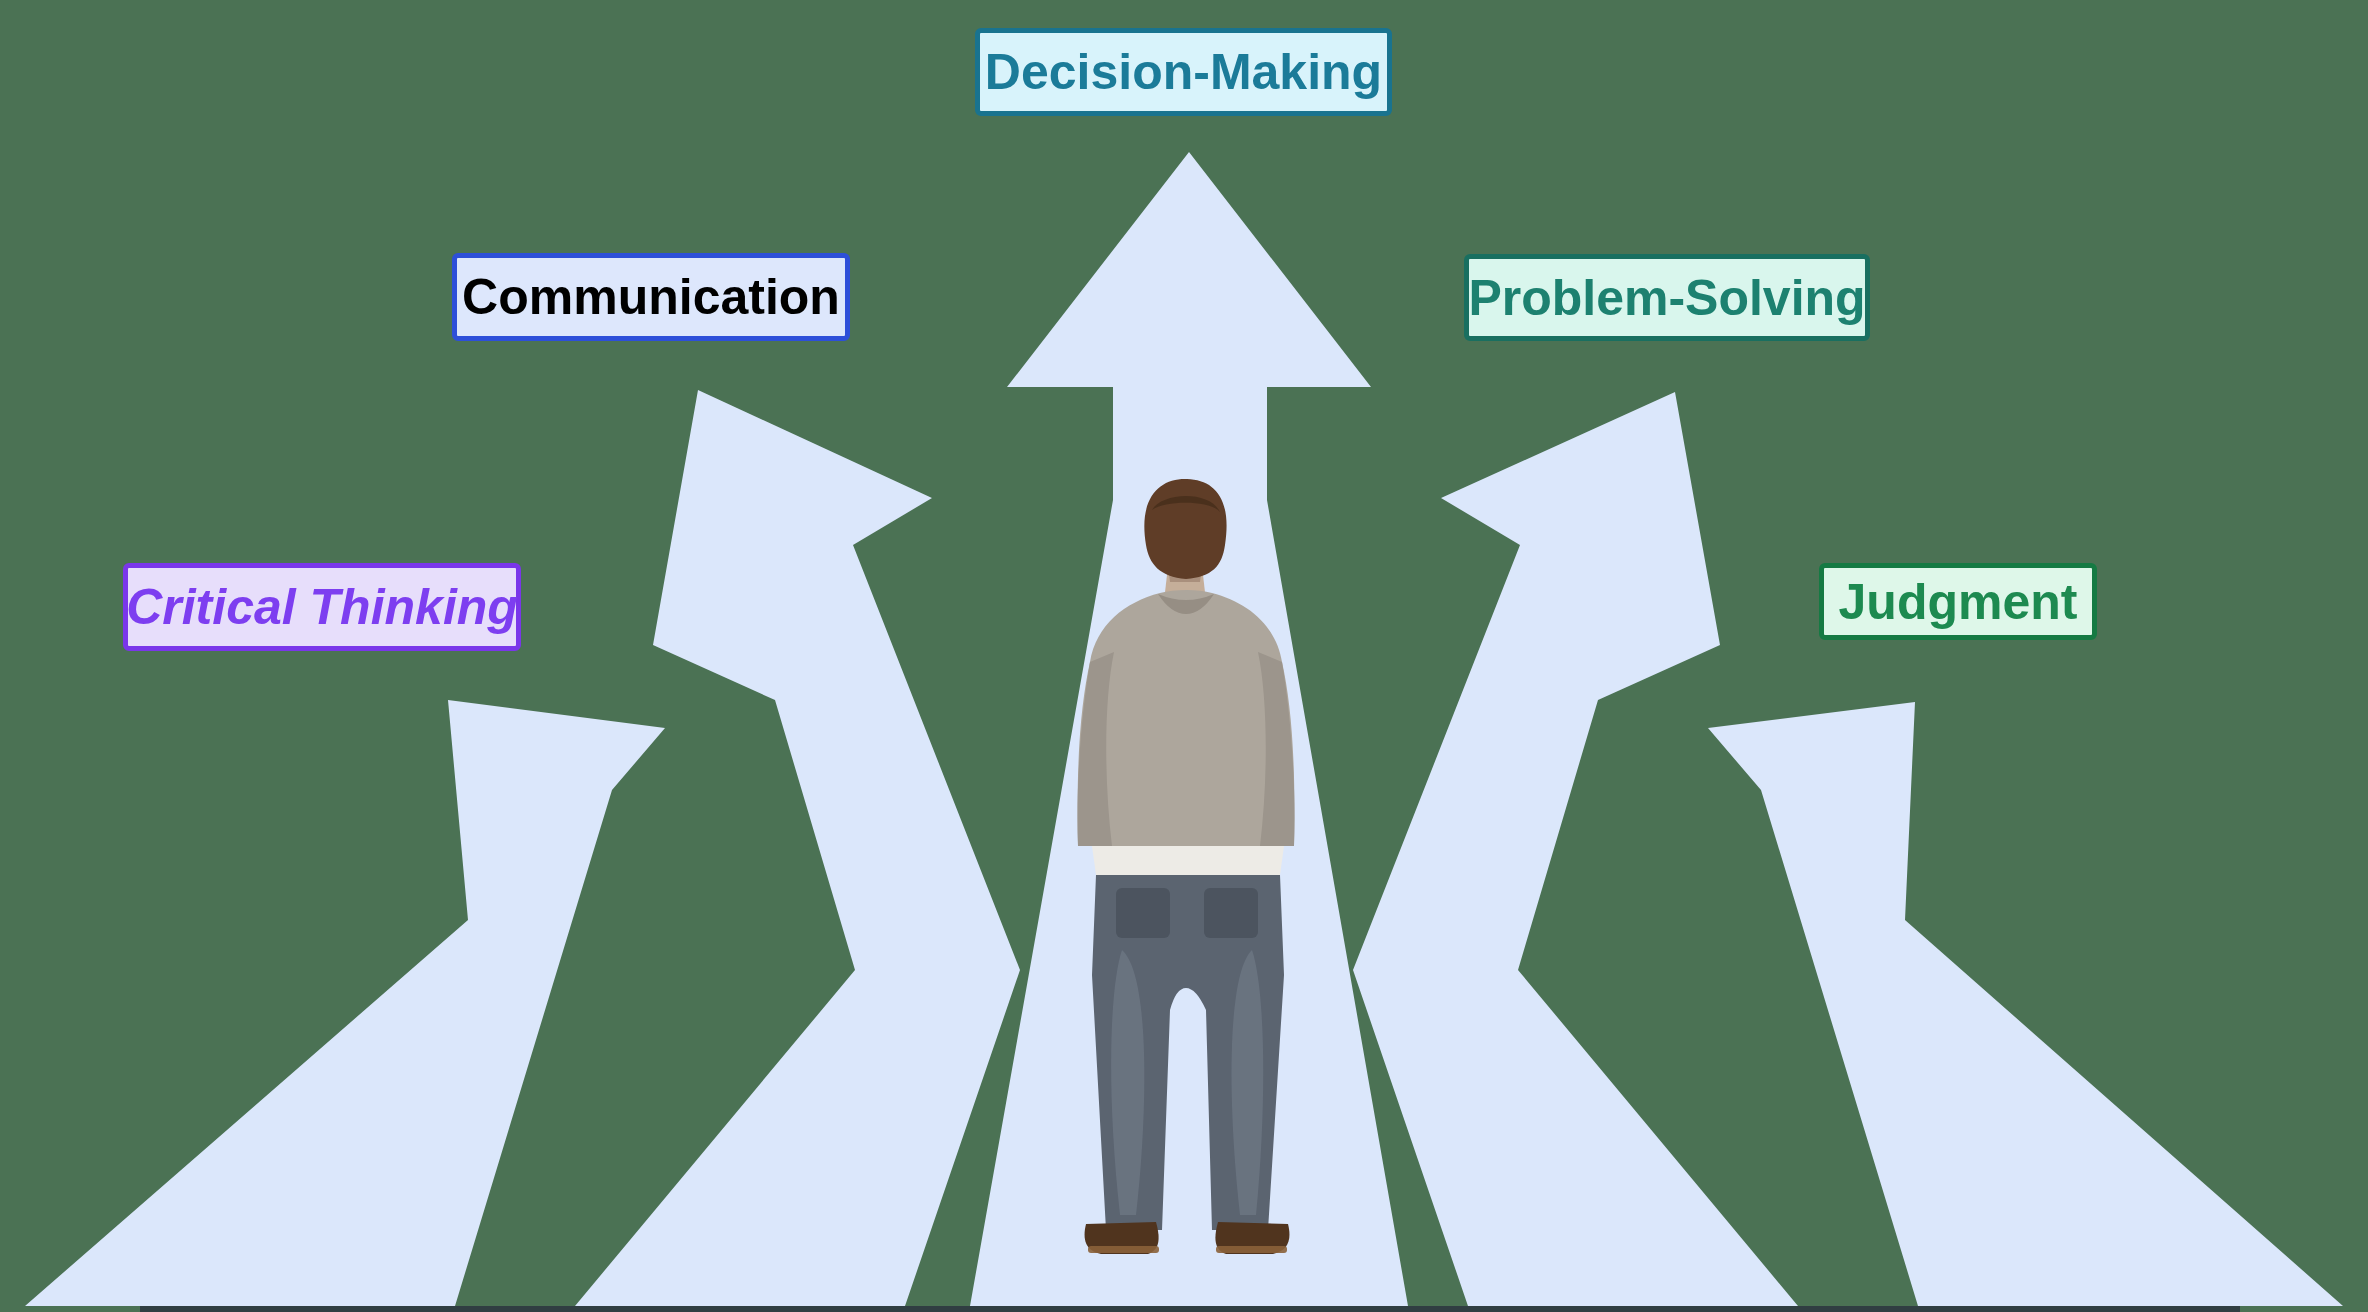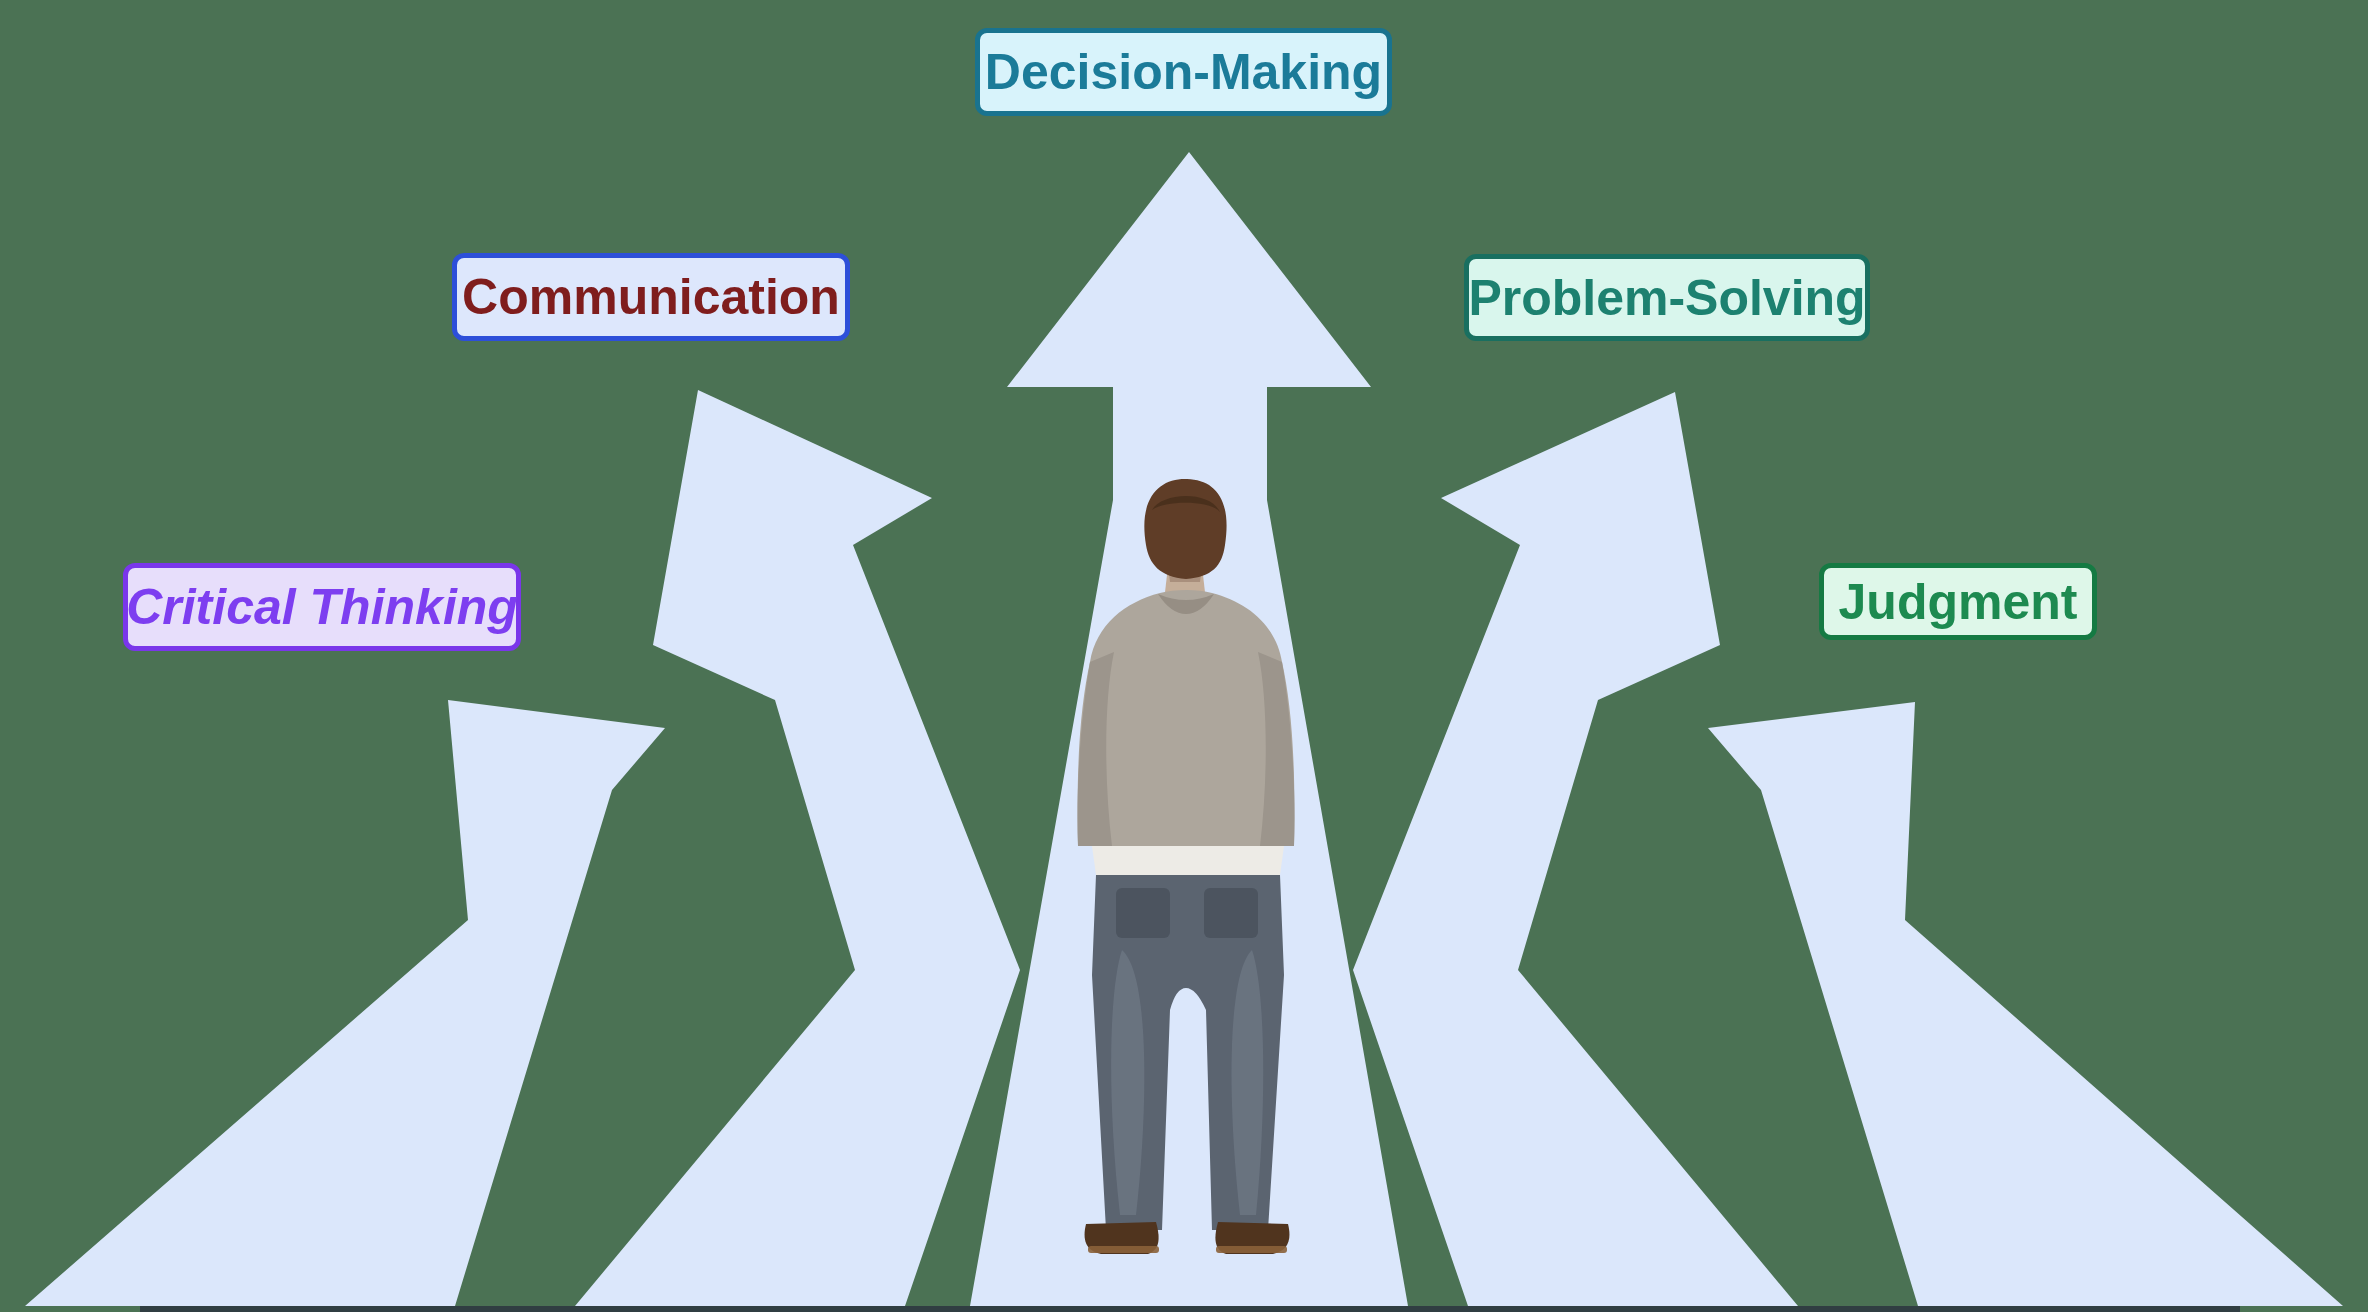--- a/index.html
+++ b/index.html
@@ -3,27 +3,27 @@
 <meta charset="utf-8">
 <style>
   html,body{margin:0;padding:0;background:#4b7254;}
   .stage{
     position:relative;width:2368px;height:1312px;overflow:hidden;
     font-family:"Liberation Sans", sans-serif;
   }
   .stage svg{position:absolute;left:0;top:0;}
   .badge{
     position:absolute;display:flex;align-items:center;justify-content:center;
-    box-sizing:border-box;border-radius:12px;border:5px solid;
+    box-sizing:border-box;border-radius:6px;border:5px solid;
     font-weight:bold;font-size:50px;letter-spacing:0px;white-space:nowrap;
   }
   .badge--critical   {left:123px; top:563px; width:398px; height:88px;
                       background:#e7defb;border-color:#7a36ea;color:#7d3ef0;font-style:italic;}
   .badge--comm       {left:452px; top:253px; width:398px; height:88px;
-                      background:#dde7fc;border-color:#2d4fd9;color:#7f1d1d;}
+                      background:#dde7fc;border-color:#2d4fd9;color:#000000;}
   .badge--decision   {left:975px; top:28px;  width:417px; height:88px;
                       background:#d8f3fb;border-color:#19738f;color:#1b7b99;}
   .badge--problem    {left:1464px;top:254px; width:406px; height:87px;
                       background:#d9f6ed;border-color:#196f60;color:#1d8170;}
   .badge--judgment   {left:1819px;top:563px; width:278px; height:77px;
                       background:#def7e9;border-color:#157a43;color:#1d8a50;}
 </style>
 </head>
 <body>
 

